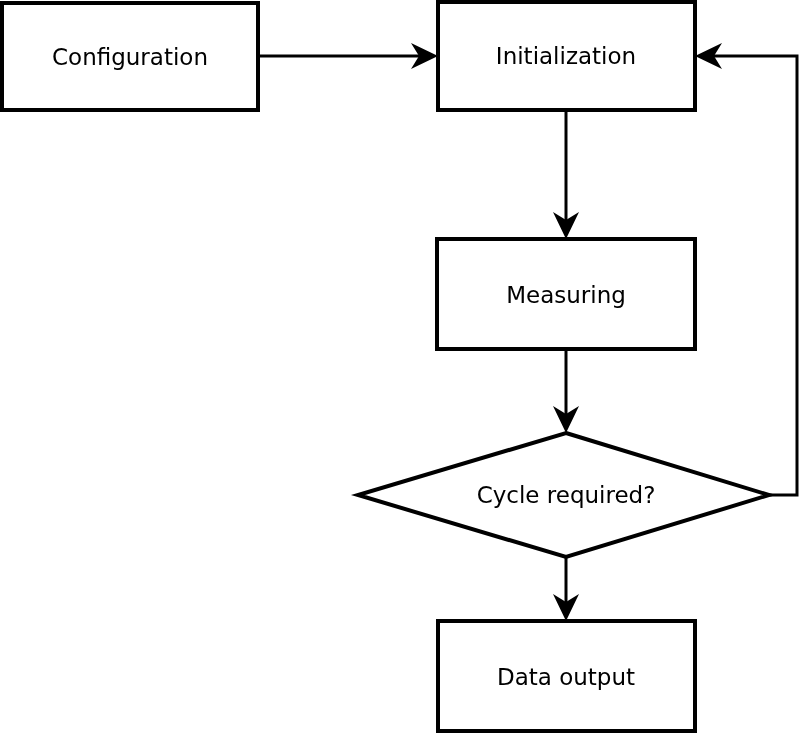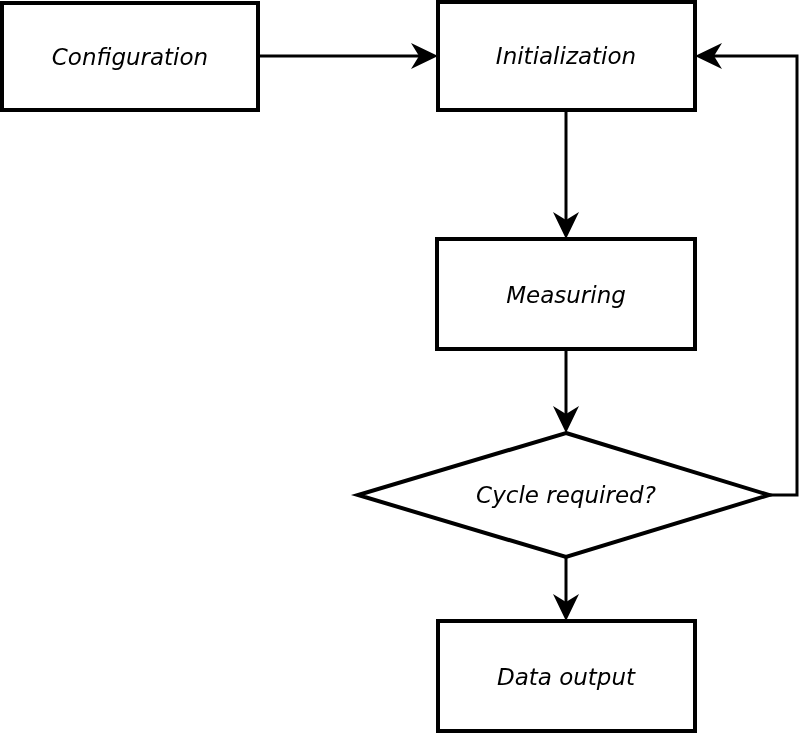--- a/index.html
+++ b/index.html
@@ -6,21 +6,20 @@
     margin: 0;
     padding: 0;
     background: #ffffff;
   }
   .canvas {
     position: relative;
     width: 800px;
     height: 734px;
     background: #ffffff;
     overflow: hidden;
-    font-style: italic;
   }
   svg text {
     font-family: "DejaVu Sans", "Liberation Sans", sans-serif;
     font-size: 23px;
     fill: #000000;
   }
 </style>
 </head>
 <body>
 

